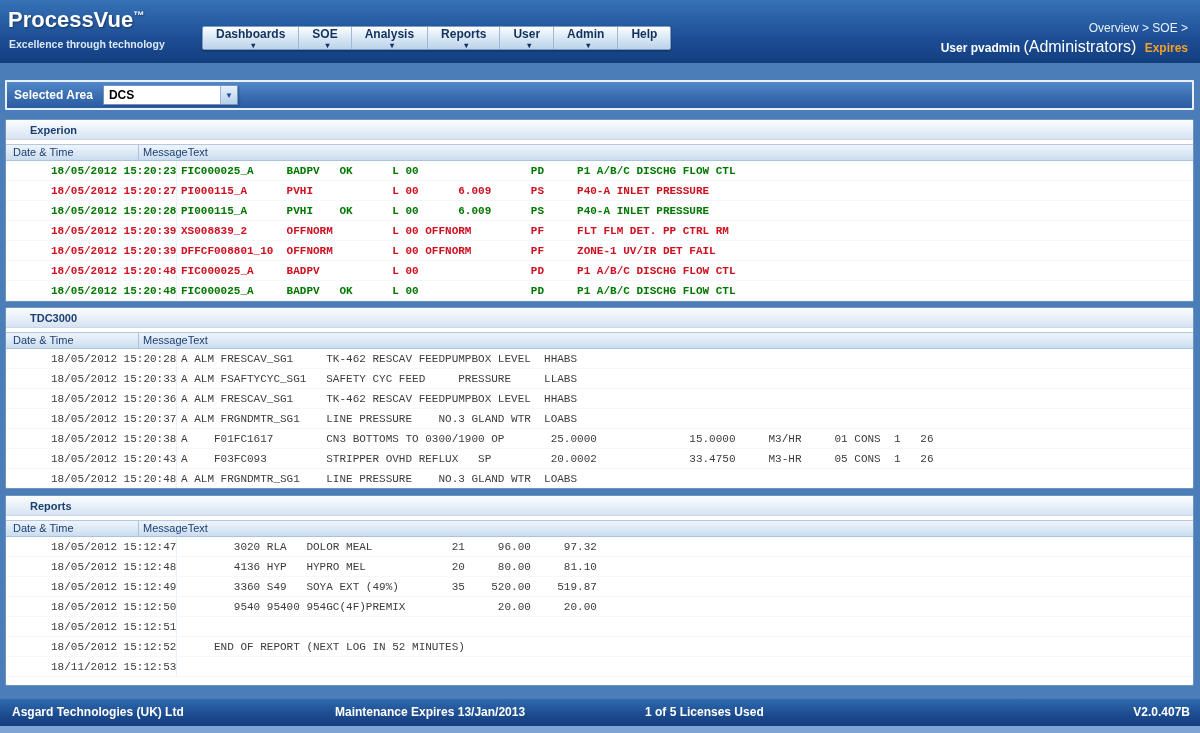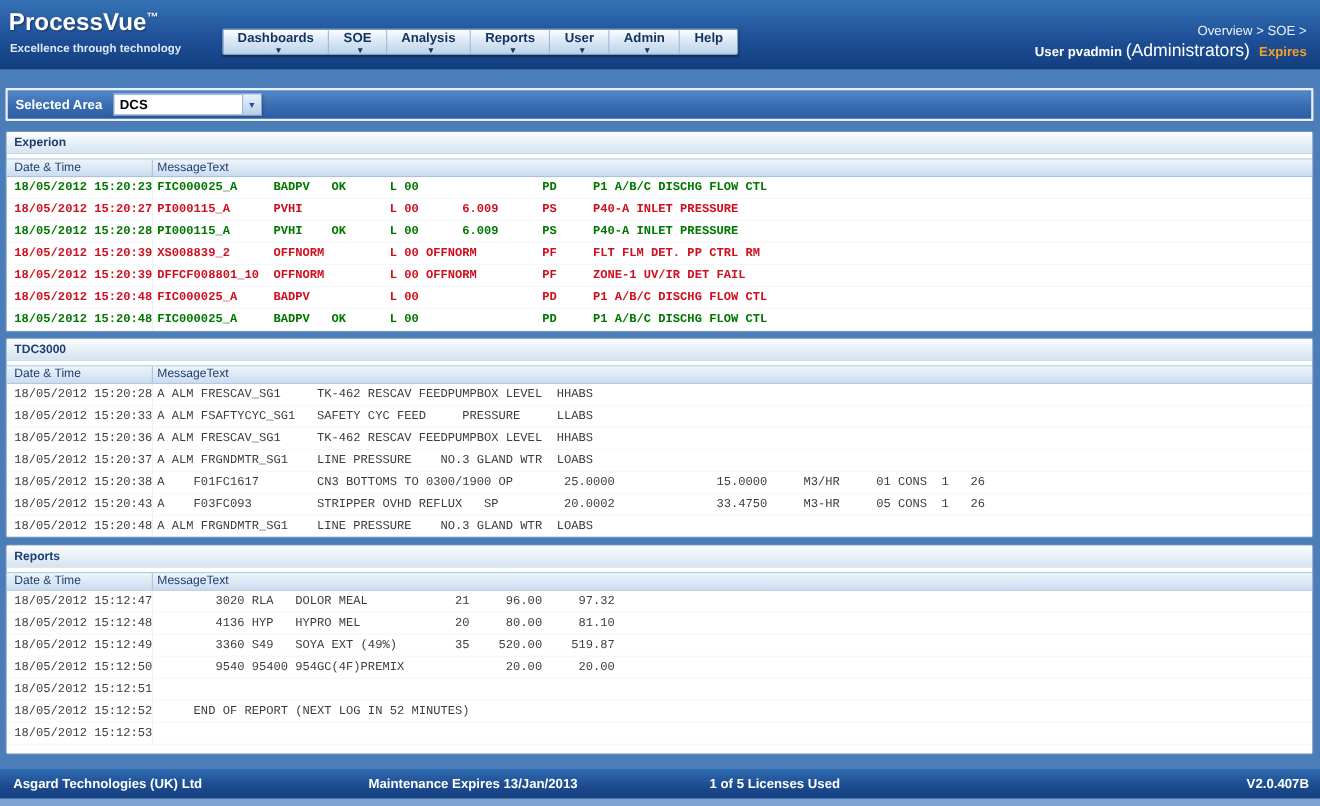--- a/index.html
+++ b/index.html
@@ -60,35 +60,35 @@
     border-left: 1px solid #9ab6d8; color: #1d4e94; font-size: 8px;
   }
 
   
   .panel {
     position: absolute; left: 5px; width: 1189px;
     background: #ffffff; border: 1px solid #6f94bd; border-radius: 2px;
     overflow: hidden;
   }
   .panel-title {
-    height: 20px; line-height: 20px; padding-left: 7px;
+    height: 20px; line-height: 20px; padding-left: 24px;
     font-size: 11px; font-weight: bold; color: #1c3f70;
     background: linear-gradient(180deg, #fbfdfe 0%, #e7eff8 55%, #d7e3f2 100%);
     border-bottom: 1px solid #c9d8ea;
   }
   .grid-header {
     display: flex; height: 17px; margin-top: 4px;
     background: linear-gradient(180deg, #eef4fb 0%, #dde9f6 50%, #cbdcf0 100%);
     border-top: 1px solid #b4c9e0; border-bottom: 1px solid #aac2dc;
     font-size: 11px; color: #1c3f70;
   }
   .grid-header .col-dt { width: 133px; padding-left: 7px; line-height: 15px; border-right: 1px solid #aac2dc; cursor: pointer; }
   .grid-header .col-msg { padding-left: 4px; line-height: 15px; flex: 1; cursor: pointer; }
 
-  .data-row { display: flex; height: 20px; line-height: 20px; font-family: "Liberation Mono", monospace; font-size: 11px; border-bottom: 1px solid #f4f7fb; cursor: default; }
+  .data-row { display: flex; height: 20px; line-height: 20px; font-family: "Liberation Mono", monospace; font-size: 11px; border-bottom: 1px solid #f4f7fb; cursor: default; padding-left: 38px; }
   .cell-dt { width: 133px; flex-shrink: 0; padding-left: 7px; white-space: pre; border-right: 1px solid #eaf0f7; }
   .cell-msg { padding-left: 4px; white-space: pre; overflow: hidden; }
   .row-green { color: #007800; font-weight: bold; }
   .row-red   { color: #cf1020; font-weight: bold; }
   .row-plain { color: #3c3c3c; }
 
   #panel-0 { top: 119px; height: 183px; }
   #panel-1 { top: 307px; height: 182px; }
   #panel-2 { top: 495px; height: 191px; }
 
@@ -260,21 +260,21 @@
       </div>
       <div class="data-row row-plain">
         <div class="cell-dt">18/05/2012 15:12:51</div>
         <div class="cell-msg"></div>
       </div>
       <div class="data-row row-plain">
         <div class="cell-dt">18/05/2012 15:12:52</div>
         <div class="cell-msg">     END OF REPORT (NEXT LOG IN 52 MINUTES)</div>
       </div>
       <div class="data-row row-plain">
-        <div class="cell-dt">18/05/2012 15:12:53</div>
+        <div class="cell-dt">18/11/2012 15:12:53</div>
         <div class="cell-msg"></div>
       </div>
     </div>
 </div>
 
 <div class="footer">
   <div class="f-company">Asgard Technologies (UK) Ltd</div>
   <div class="f-maint">Maintenance Expires 13/Jan/2013</div>
   <div class="f-lic">1 of 5 Licenses Used</div>
   <div class="f-ver">V2.0.407B</div>

